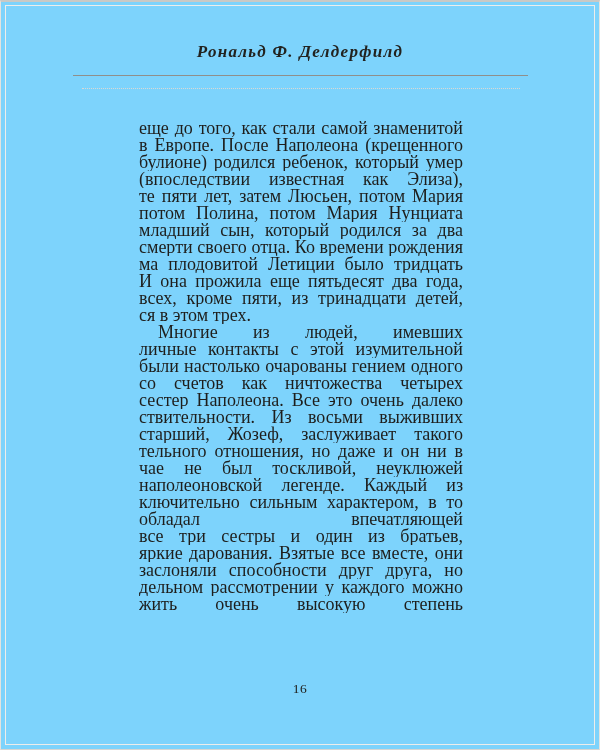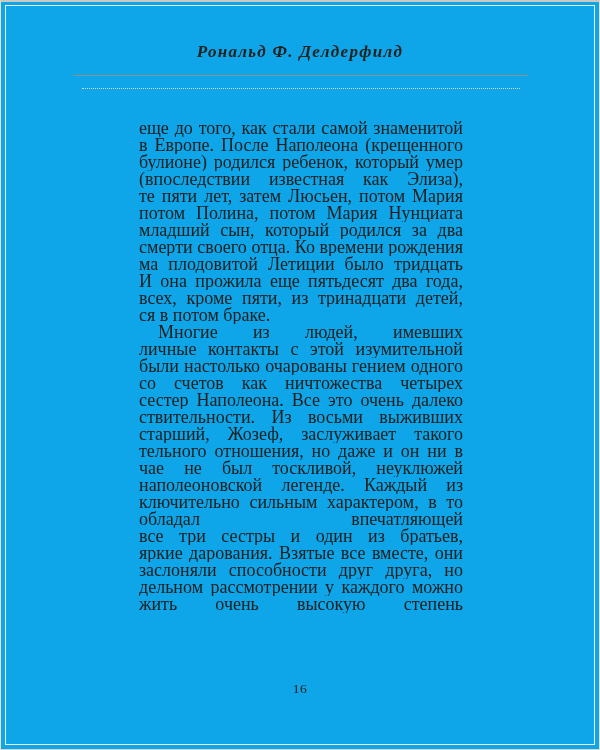--- a/index.html
+++ b/index.html
@@ -5,21 +5,21 @@
   * { box-sizing: border-box; }
   html, body { margin: 0; padding: 0; }
   body {
     width: 600px; height: 750px;
     background: #ffffff;
     font-family: "Liberation Serif", "DejaVu Serif", serif;
   }
   .page {
     position: relative;
     width: 600px; height: 750px;
-    background: #0ea5e9;
+    background: #7dd3fc;
     overflow: hidden;
   }
   .scan-edge-outer {
     position: absolute; inset: 0;
     border-top: 2px solid #c9c9c6;
     border-bottom: 1px solid #d6d6d2;
     border-left: 1px solid #e3e3df;
     border-right: 1px solid #e3e3df;
     pointer-events: none;
   }
@@ -85,21 +85,21 @@
         <div class="line">в Европе. После Наполеона (крещенного как На-</div>
         <div class="line">булионе) родился ребенок, который умер в возрас-</div>
         <div class="line">(впоследствии известная как Элиза), потом Луи,</div>
         <div class="line">те пяти лет, затем Люсьен, потом Мария Анна</div>
         <div class="line">потом Полина, потом Мария Нунциата (ставшая</div>
         <div class="line">младший сын, который родился за два один до</div>
         <div class="line">смерти своего отца. Ко времени рождения Жеро-</div>
         <div class="line">ма плодовитой Летиции было тридцать пять лет.</div>
         <div class="line">И она прожила еще пятьдесят два года, пережив</div>
         <div class="line">всех, кроме пяти, из тринадцати детей, родивших-</div>
-        <div class="line last">ся в потом браке.</div>
+        <div class="line last">ся в этом трех.</div>
       </div>
       <div class="paragraph indent">
         <div class="line">Многие из людей, имевших продолжительные</div>
         <div class="line">личные контакты с этой изумительной восьми,</div>
         <div class="line">были настолько очарованы гением одного из ее</div>
         <div class="line">со счетов как ничтожества четырех братьев и трех</div>
         <div class="line">сестер Наполеона. Все это очень далеко от дей-</div>
         <div class="line">ствительности. Из восьми выживших детей лишь</div>
         <div class="line">старший, Жозеф, заслуживает такого пренебрежи-</div>
         <div class="line">тельного отношения, но даже и он ни в коем слу-</div>

